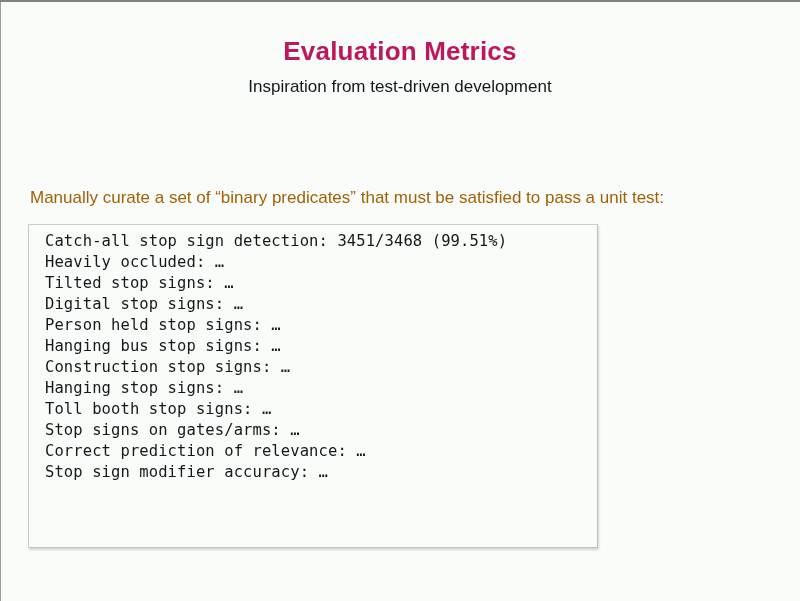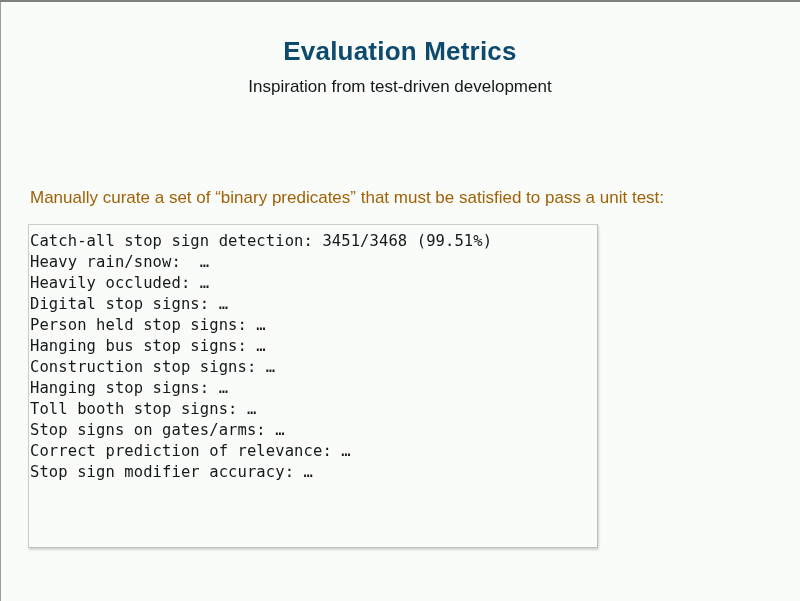--- a/index.html
+++ b/index.html
@@ -44,21 +44,21 @@
 
   .slide-title {
     position: absolute;
     top: 36px;
     left: 0;
     width: 800px;
     text-align: center;
     font-size: 26px;
     font-weight: bold;
     letter-spacing: 0.2px;
-    color: #0c4a6e;
+    color: #be185d;
   }
 
   .slide-subtitle {
     position: absolute;
     top: 77px;
     left: 0;
     width: 800px;
     text-align: center;
     font-size: 17px;
     font-weight: normal;
@@ -80,21 +80,21 @@
     top: 224px;
     left: 28px;
     width: 570px;
     height: 324px;
     box-sizing: border-box;
     background: #fafcfa;
     border: 1px solid #bdc2bd;
     border-top-color: #c9cec9;
     border-left-color: #c9cec9;
     box-shadow: 1px 2px 2px rgba(120, 125, 120, 0.30);
-    padding: 6px 0 0 1px;
+    padding: 6px 0 0 16px;
   }
 
   .code-line {
     font-family: "DejaVu Sans Mono", monospace;
     font-size: 15.5px;
     line-height: 21px;
     color: #16181a;
     white-space: pre;
     letter-spacing: 0.1px;
   }
@@ -108,22 +108,22 @@
 <div class="slide">
 
   <div class="slide-title">Evaluation Metrics</div>
 
   <div class="slide-subtitle">Inspiration from test-driven development</div>
 
   <div class="body-line">Manually curate a set of “binary predicates” that must be satisfied to pass a unit test:</div>
 
   <div class="code-box">
     <div class="code-line">Catch-all stop sign detection: 3451/3468 (99.51%)</div>
-    <div class="code-line">Heavy rain/snow:  …</div>
     <div class="code-line">Heavily occluded: …</div>
+    <div class="code-line">Tilted stop signs: …</div>
     <div class="code-line">Digital stop signs: …</div>
     <div class="code-line">Person held stop signs: …</div>
     <div class="code-line">Hanging bus stop signs: …</div>
     <div class="code-line">Construction stop signs: …</div>
     <div class="code-line">Hanging stop signs: …</div>
     <div class="code-line">Toll booth stop signs: …</div>
     <div class="code-line">Stop signs on gates/arms: …</div>
     <div class="code-line">Correct prediction of relevance: …</div>
     <div class="code-line">Stop sign modifier accuracy: …</div>
   </div>

